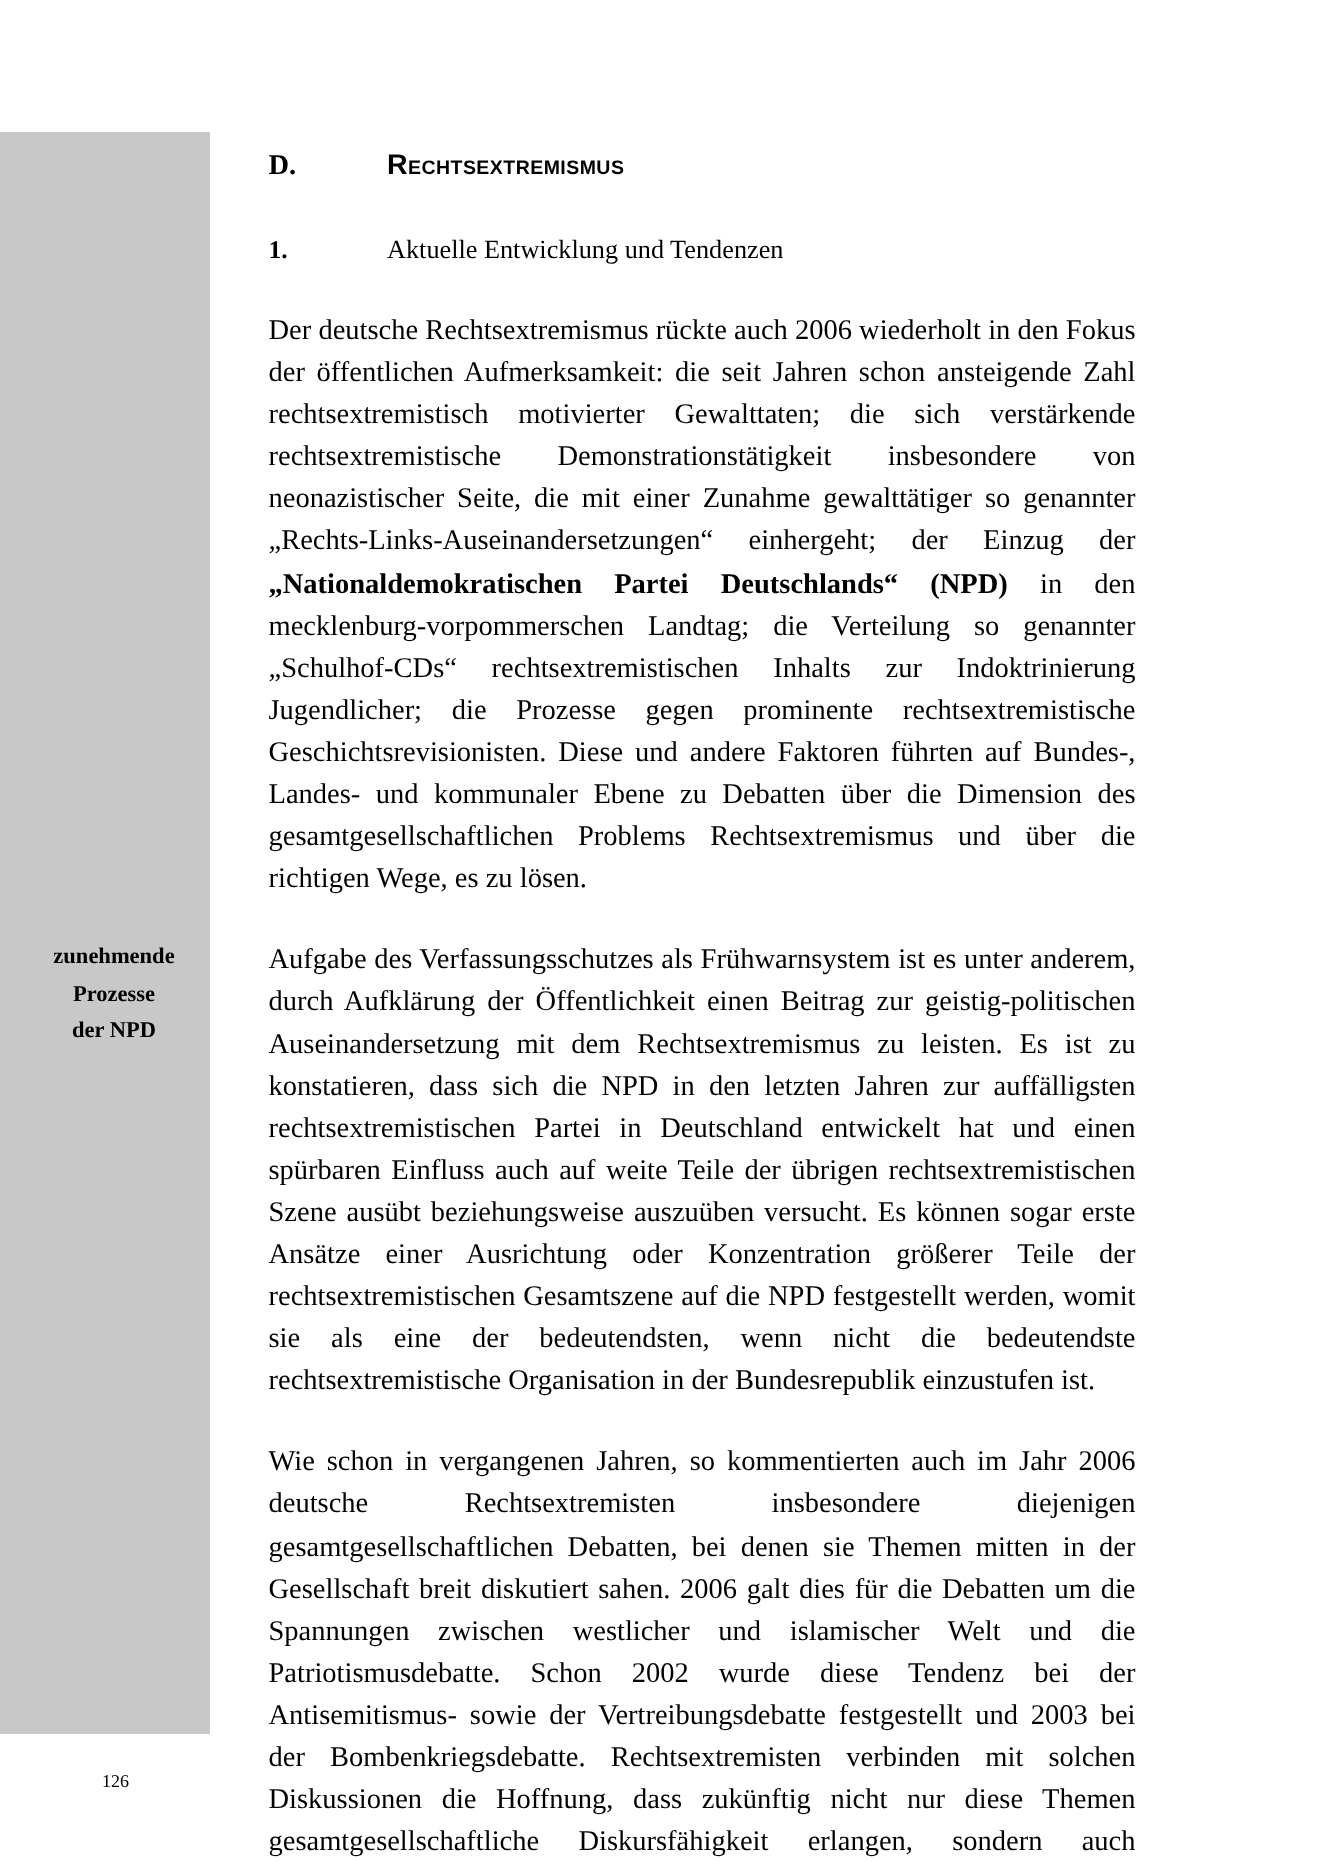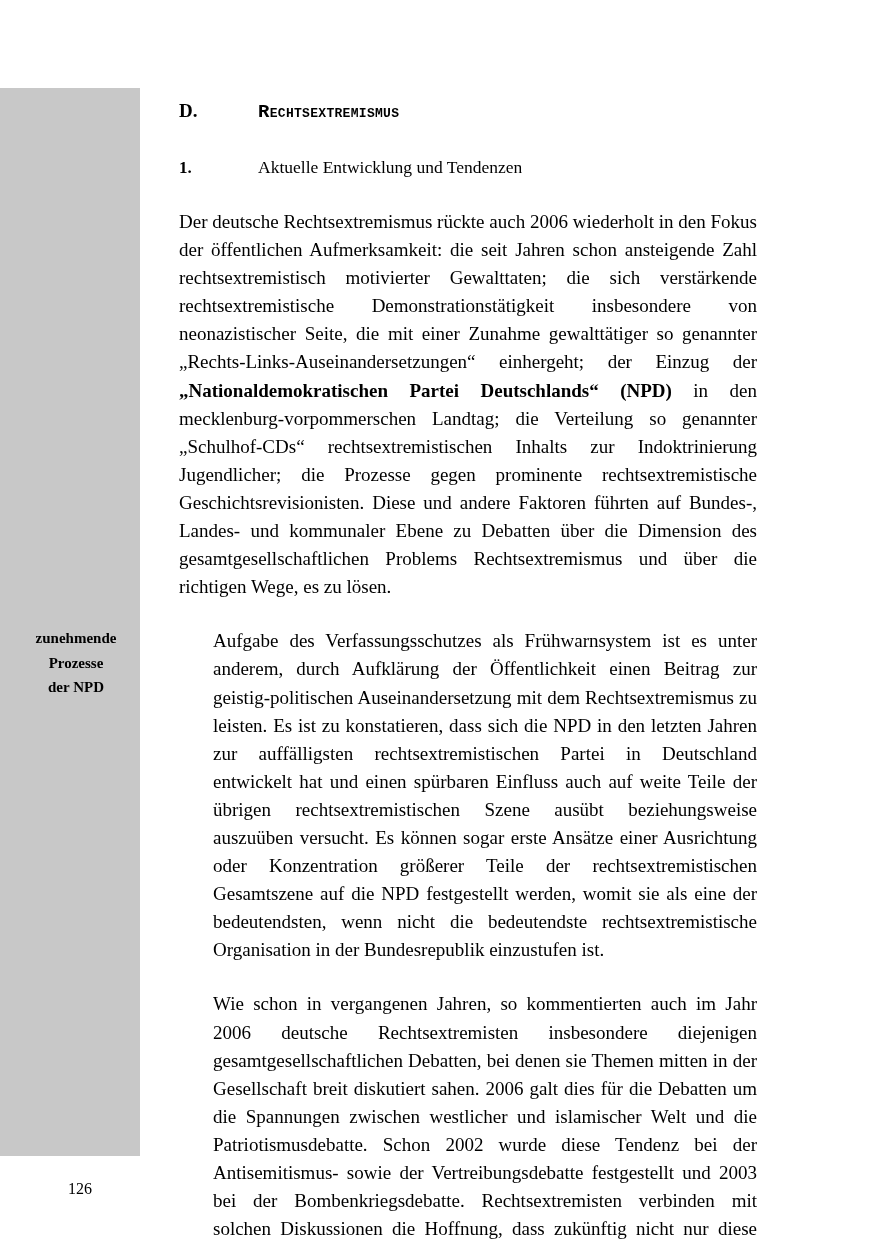--- a/index.html
+++ b/index.html
@@ -52,21 +52,21 @@
     margin-bottom: 0;
   }
   .sec-letter {
     font-family: "Liberation Serif", serif;
     font-weight: bold;
     font-size: 19px;
     width: 79px;
     flex: 0 0 79px;
   }
   .sec-title {
-    font-family: Liberation Mono, monospace;
+    font-family: Liberation Sans, sans-serif;
     font-weight: bold;
     font-size: 19px;
     font-variant: small-caps;
     letter-spacing: 0.3px;
   }
   .sub-head {
     display: flex;
     align-items: baseline;
     margin-top: 34px;
   }
@@ -89,31 +89,30 @@
     text-align: justify;
     text-justify: inter-word;
     margin: 0;
     hyphens: manual;
   }
   p.body.first {
     margin-top: 30px;
   }
   p.body + p.body {
     margin-top: 26px;
-    margin-left: 34px;
   }
   .bold {
     font-weight: bold;
   }
   .folio {
     position: absolute;
     left: 68px;
     top: 1180px;
     font-family: "Liberation Serif", serif;
-    font-size: 16px;
+    font-size: 12px;
     color: #000000;
   }
 </style>
 </head>
 <body>
 
 <div class="page">
 
   <div class="margin-bar"></div>
 

